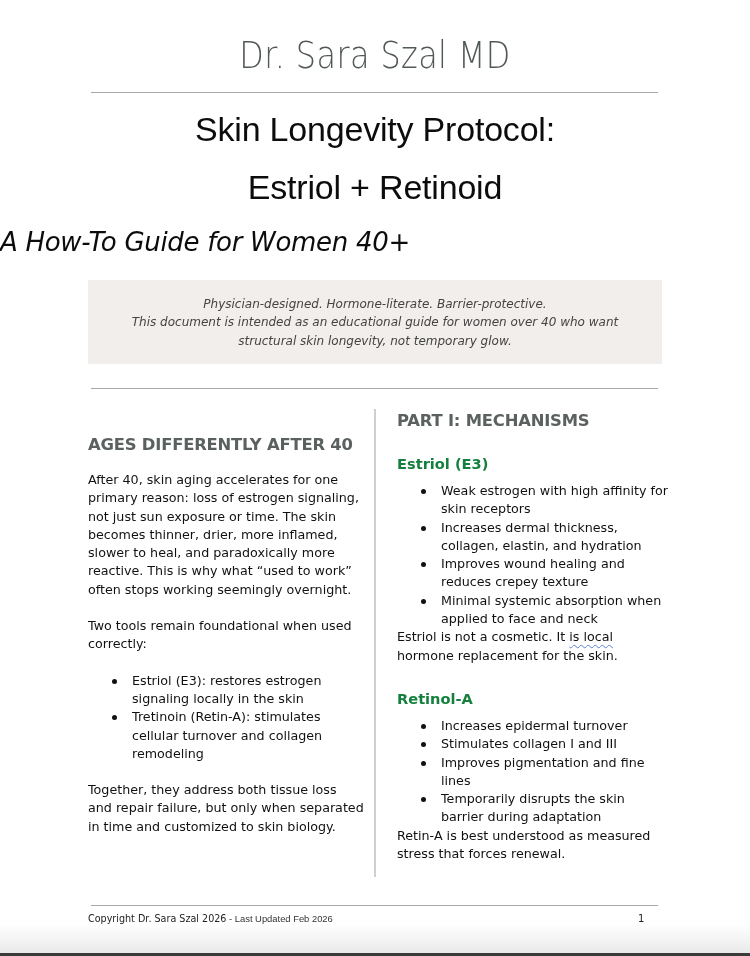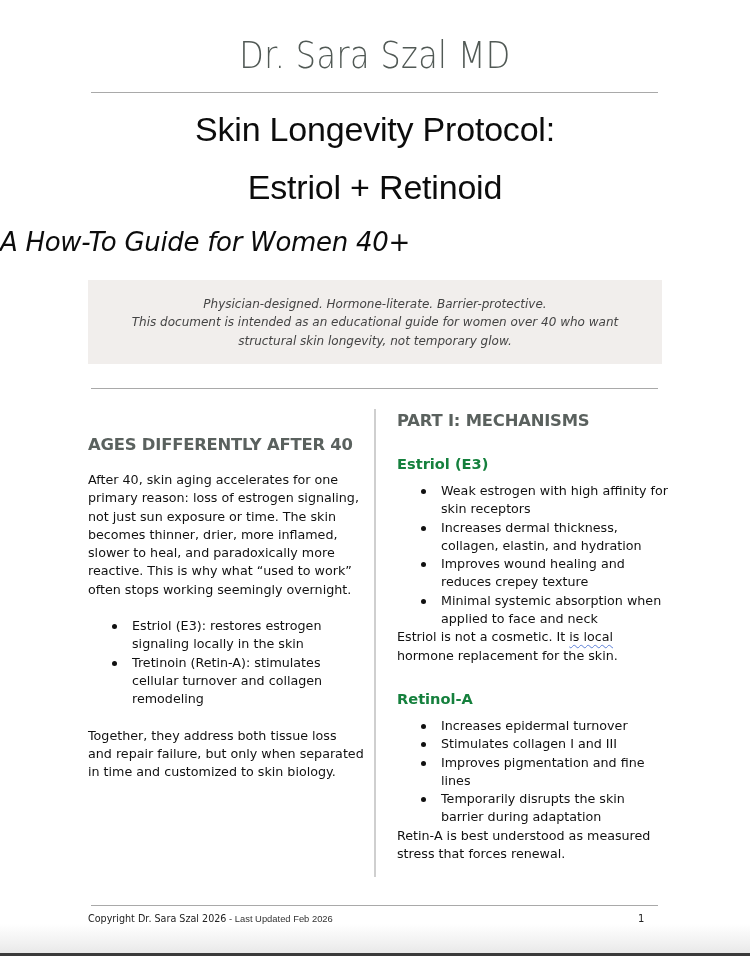--- a/index.html
+++ b/index.html
@@ -203,20 +203,21 @@
   </div>
 
   <div class="rule mid"></div>
 
   <div class="col left">
     <h2 class="h-section">
       <br>
       <span>AGES DIFFERENTLY AFTER 40</span>
     </h2>
     <p style="margin-top:14px;">After 40, skin aging accelerates for one primary reason: loss of estrogen signaling, not just sun exposure or time. The skin becomes thinner, drier, more inflamed, slower to heal, and paradoxically more reactive. This is why what “used to work” often stops working seemingly overnight.</p>
+    <p style="margin-top:18px;">Two tools remain foundational when used correctly:</p>
     <ul class="bullets" style="margin-top:18px;">
       <li>
         <span class="dot"></span>
         <span>Estriol (E3): restores estrogen signaling locally in the skin</span>
       </li>
       <li>
         <span class="dot"></span>
         <span>Tretinoin (Retin-A): stimulates cellular turnover and collagen remodeling</span>
       </li>
     </ul>

